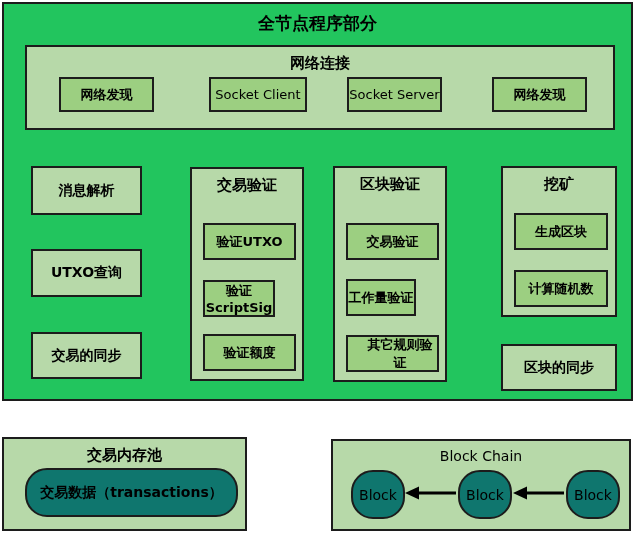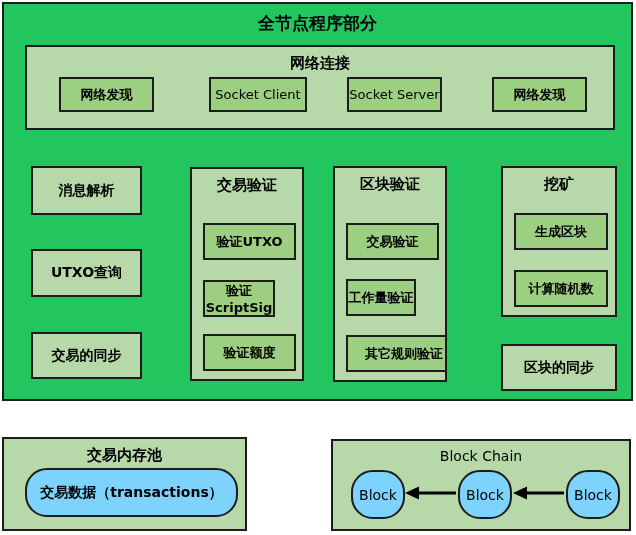--- a/index.html
+++ b/index.html
@@ -12,21 +12,21 @@
     width: 636px;
     height: 535px;
     background: #ffffff;
     overflow: hidden;
   }
   .abs { position: absolute; }
   .bordered { border: 2px solid #1c1c1c; }
   .blue-panel { background: #22c55e; }
   .green-panel { background: #b7d9a9; }
   .green-box { background: #9ccf81; }
-  .white-box { background: #7dd3fc; border-radius: 22px; }
+  .white-box { background: #0f766e; border-radius: 22px; }
   .center-text {
     display: flex;
     align-items: center;
     justify-content: center;
     text-align: center;
   }
   .cjk-bold { font-weight: bold; }
   .title-main {
     position: absolute;
     top: 8px; left: 0; right: 0;
@@ -72,21 +72,21 @@
       <div class="section-title">交易验证</div>
       <div class="abs bordered green-box center-text label-13 cjk-bold" style="left:11px; top:54px; width:93px; height:37px;">验证UTXO</div>
       <div class="abs bordered green-box center-text label-13 cjk-bold" style="left:11px; top:111px; width:72px; height:37px;">验证ScriptSig</div>
       <div class="abs bordered green-box center-text label-13 cjk-bold" style="left:11px; top:165px; width:93px; height:37px;">验证额度</div>
     </div>
 
     <div class="abs bordered green-panel" style="left:329px; top:162px; width:114px; height:216px;">
       <div class="section-title">区块验证</div>
       <div class="abs bordered green-box center-text label-13 cjk-bold" style="left:11px; top:55px; width:93px; height:37px;">交易验证</div>
       <div class="abs bordered green-box center-text label-13 cjk-bold" style="left:11px; top:111px; width:70px; height:37px;">工作量验证</div>
-      <div class="abs bordered green-box center-text label-13 cjk-bold" style="left:11px; top:167px; width:101px; height:37px;padding-left:15px;">其它规则验证</div>
+      <div class="abs bordered green-box center-text label-13 cjk-bold" style="left:11px; top:167px; width:93px; height:37px;padding-left:15px;">其它规则验证</div>
     </div>
 
     <div class="abs bordered green-panel" style="left:497px; top:162px; width:116px; height:151px;padding-left:18px;">
       <div class="section-title">挖矿</div>
       <div class="abs bordered green-box center-text label-13 cjk-bold" style="left:11px; top:45px; width:94px; height:37px;">生成区块</div>
       <div class="abs bordered green-box center-text label-13 cjk-bold" style="left:11px; top:102px; width:94px; height:37px;">计算随机数</div>
     </div>
 
     <div class="abs bordered green-panel center-text label-14 cjk-bold" style="left:497px; top:340px; width:116px; height:47px;">区块的同步</div>
 

